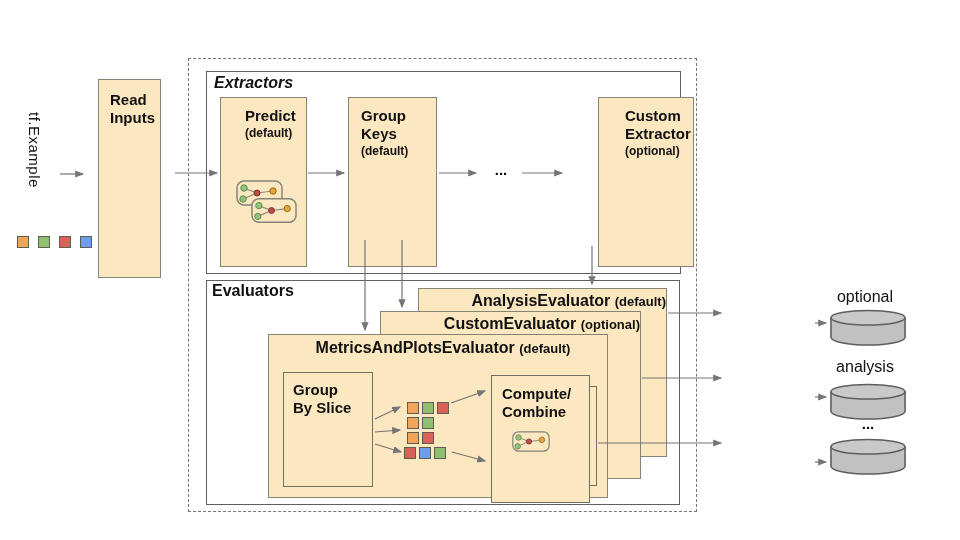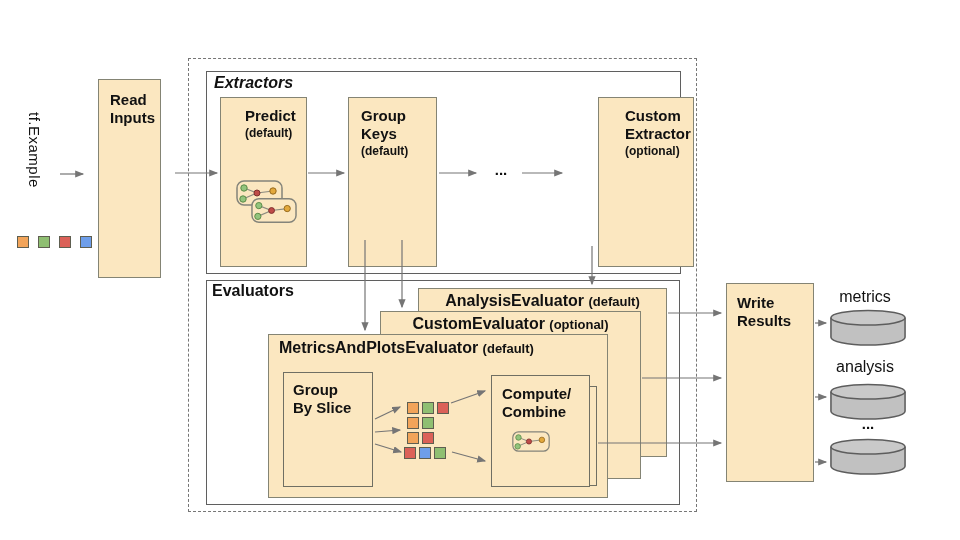--- a/index.html
+++ b/index.html
@@ -30,21 +30,21 @@
   .vertical-label{
     position:absolute;font-size:15px;writing-mode:vertical-rl;text-orientation:mixed;
     letter-spacing:0.5px;
   }
   .ellipsis{position:absolute;font-weight:bold;font-size:15px;text-align:center;}
   .out-label{position:absolute;font-size:16px;text-align:center;}
   
   .stack-head{white-space:nowrap;}
   .stack-head .nm{font-weight:bold;font-size:16px;}
   .stack-head .ql{font-weight:bold;font-size:13px;}
-  .center{text-align:center;}
+  .center{text-align:right;}
   
   .sqrow{position:absolute;display:inline-flex;gap:3px;}
   .sqrow-input{gap:9px;}
   .sq{
     display:inline-block;width:12px;height:12px;box-sizing:border-box;
     border:1.5px solid var(--square-border,#5e5e50);
   }
   
   .minigraph{position:absolute;}
   .mg-frame{fill:var(--box-fill,#FBE7C0);stroke:#84847a;stroke-width:1.5;}
@@ -127,21 +127,21 @@
       <span class="nm">AnalysisEvaluator</span>
       <span class="ql">(default)</span>
     </div>
   </div>
   <div class="box" style="left:380px;top:311px;width:261px;height:168px;padding-top:3px;">
     <div class="stack-head center">
       <span class="nm">CustomEvaluator</span>
       <span class="ql">(optional)</span>
     </div>
   </div>
-  <div class="box" style="left:268px;top:334px;width:340px;height:164px;padding:4px 0 0 10px;">
+  <div class="box" style="left:268px;top:334px;width:340px;height:164px;padding:4px 0 0 10px;text-align:center;">
     <div class="stack-head">
       <span class="nm">MetricsAndPlotsEvaluator</span>
       <span class="ql">(default)</span>
     </div>
   </div>
 
   <div class="box" style="left:283px;top:372px;width:90px;height:115px;padding:8px 16px 0 9px;border-color:#6f6f63;background:transparent;">
     <span class="lbl">Group
 By Slice</span>
   </div>
@@ -159,39 +159,35 @@
       <span class="sq" style="background: rgb(242, 164, 90);"></span>
       <span class="sq" style="background: rgb(219, 97, 88);"></span>
     </div>
   <div class="sqrow" style="left:404px;top:447px;">
       <span class="sq" style="background: rgb(219, 97, 88);"></span>
       <span class="sq" style="background: rgb(110, 158, 234);"></span>
       <span class="sq" style="background: rgb(143, 191, 114);"></span>
     </div>
 
   <div class="box" style="left:498px;top:386px;width:99px;height:100px;border-color:#6f6f63;"></div>
-  <div class="box" style="left:491px;top:375px;width:99px;height:112px;padding:9px 0 0 10px;border-color:#6f6f63;">
+  <div class="box" style="left:491px;top:375px;width:99px;height:128px;padding:9px 0 0 10px;border-color:#6f6f63;">
     <span class="lbl">Compute/
 Combine</span>
   </div>
   <svg class="minigraph" style="left:512px;top:431px;" width="38" height="21" viewBox="0 0 47 26">
     <rect class="mg-frame" x="1" y="1" width="45" height="24" rx="7"></rect>
     <path class="mg-edge" d="M8,8 L21,13 M7,19 L21,13 M21,13 L37,11"></path>
     <circle class="mg-green" cx="8" cy="8" r="3.4"></circle>
     <circle class="mg-green" cx="7" cy="19" r="3.4"></circle>
     <circle class="mg-red" cx="21" cy="13" r="3.2"></circle>
     <circle class="mg-yellow" cx="37" cy="11" r="3.4"></circle>
   </svg>
 
-  <div class="box" style="left:726px;top:283px;width:88px;height:199px;padding:10px 0 0 10px;">
-    <span class="lbl">Write
-Results</span>
-  </div>
-
-  <div class="out-label" style="left:821px;top:288px;width:88px;">metrics</div>
+
+  <div class="out-label" style="left:821px;top:288px;width:88px;">optional</div>
   <svg class="abs" style="left:829px;top:309px;" width="78" height="39" viewBox="0 0 80 40">
     <path class="cyl-body" d="M2,9 L2,29 A38,8 0 0 0 78,29 L78,9"></path>
     <ellipse class="cyl-top" cx="40" cy="9" rx="38" ry="7.5"></ellipse>
   </svg>
 
   <div class="out-label" style="left:821px;top:358px;width:88px;">analysis</div>
   <svg class="abs" style="left:829px;top:383px;" width="78" height="39" viewBox="0 0 80 40">
     <path class="cyl-body" d="M2,9 L2,29 A38,8 0 0 0 78,29 L78,9"></path>
     <ellipse class="cyl-top" cx="40" cy="9" rx="38" ry="7.5"></ellipse>
   </svg>

